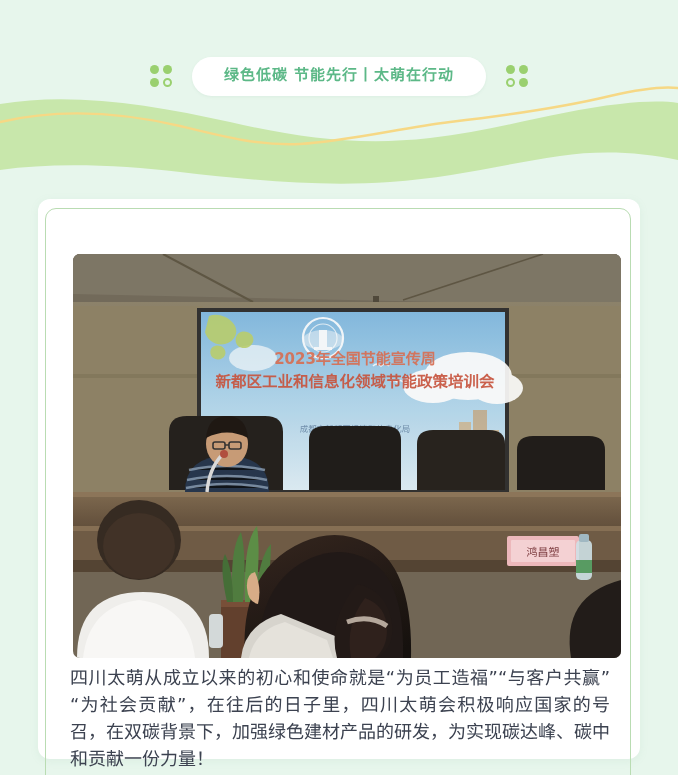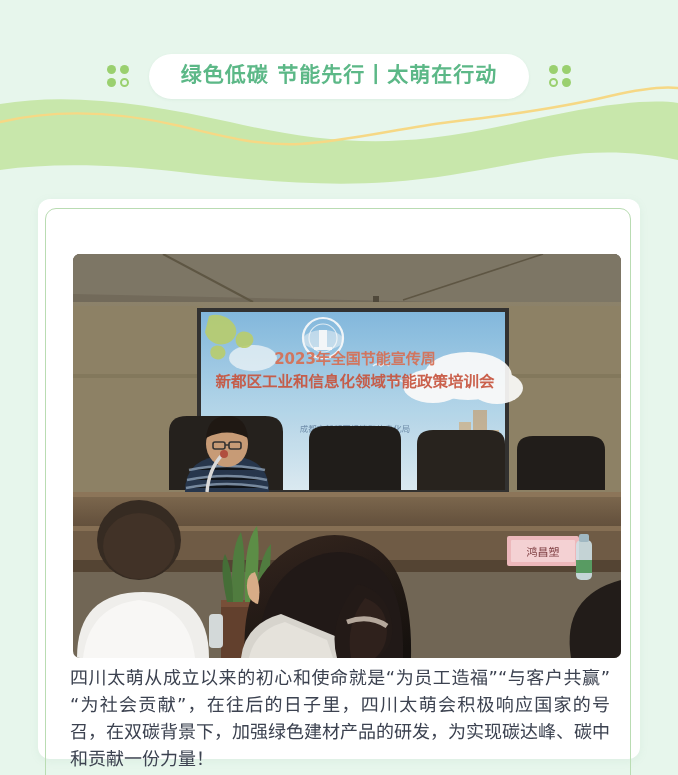--- a/index.html
+++ b/index.html
@@ -64,21 +64,21 @@
     box-sizing: border-box;
   }
   .title-pill {
     background: #ffffff;
     border-radius: 26px;
     padding: 11px 32px 13px 32px;
     box-shadow: 0 1px 3px rgba(120,170,140,0.10);
   }
   .title-text {
     color: #5cb887;
-    font-size: 21px;
+    font-size: 15px;
     font-weight: bold;
     letter-spacing: 1px;
     line-height: 1;
     white-space: nowrap;
     font-family: "DejaVu Sans", "Liberation Sans", sans-serif;
   }
 
   
   .card-outer {
     position: absolute;

